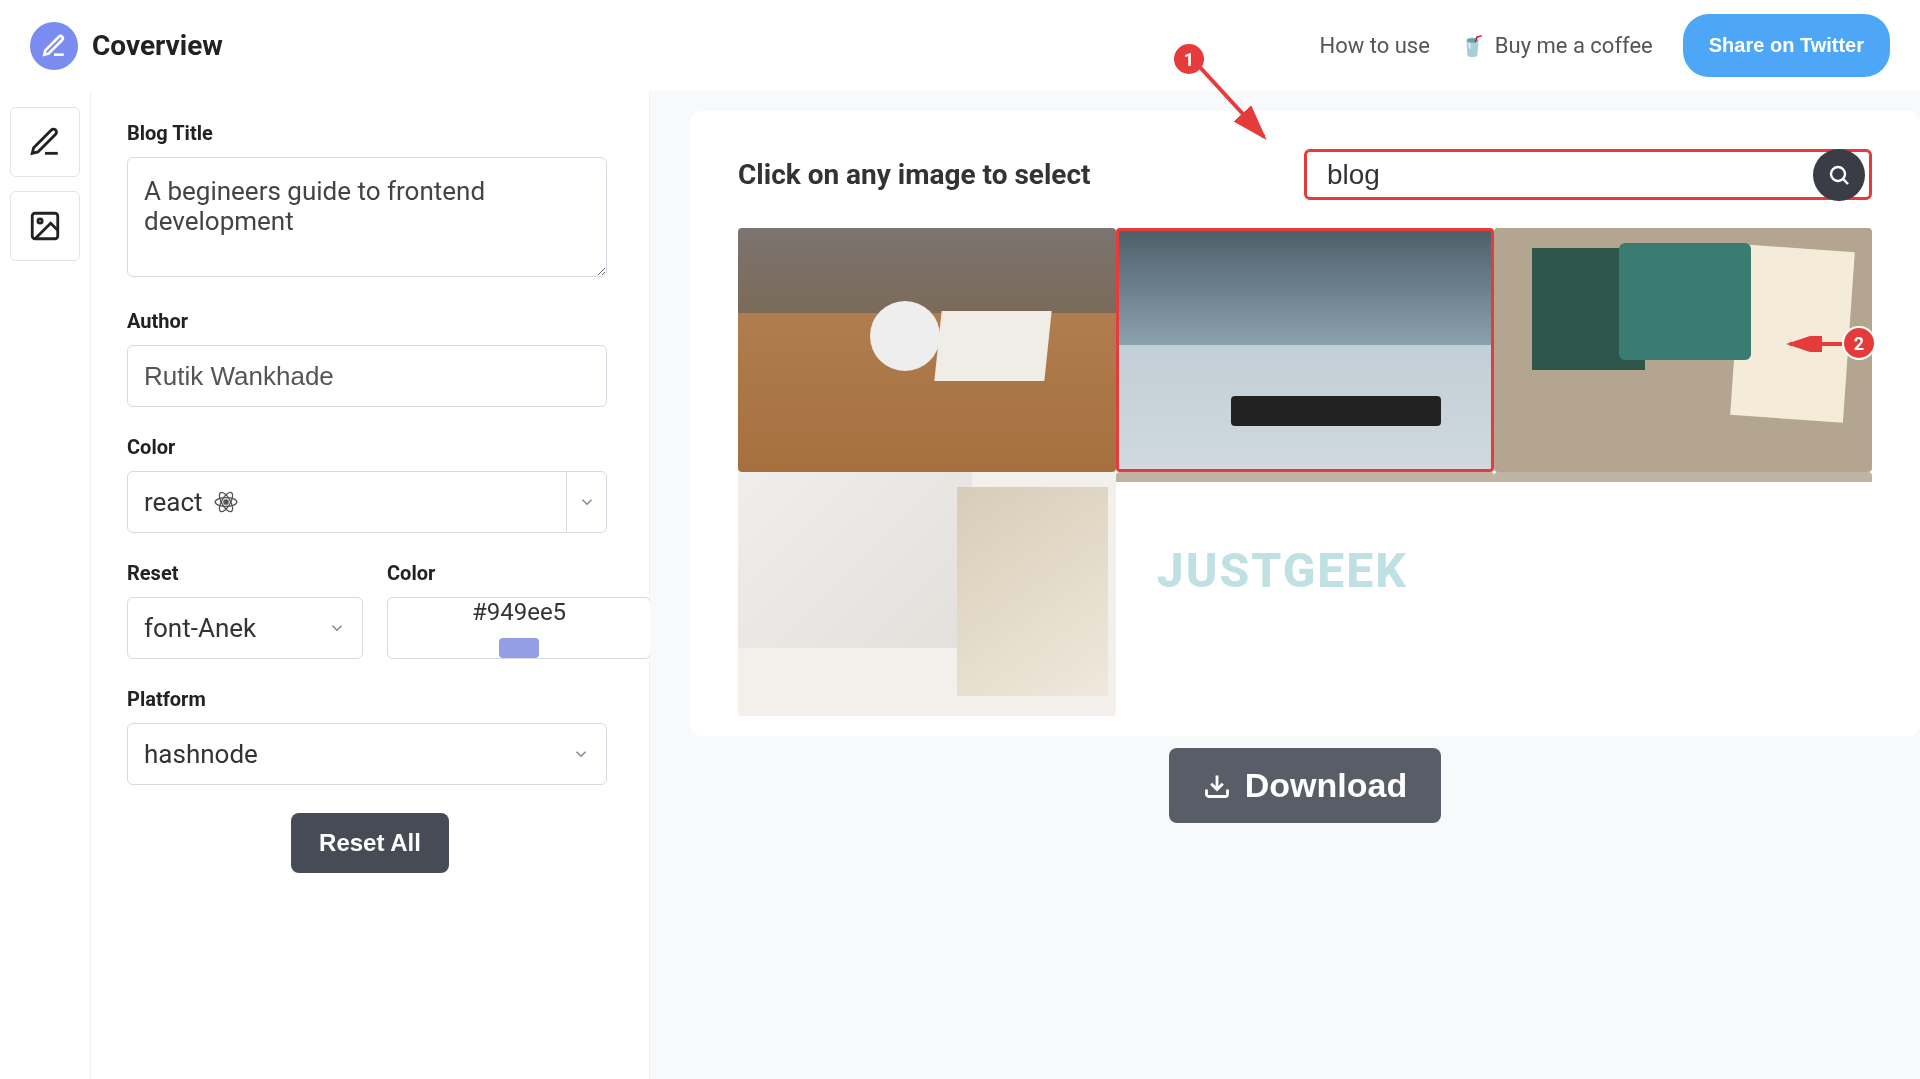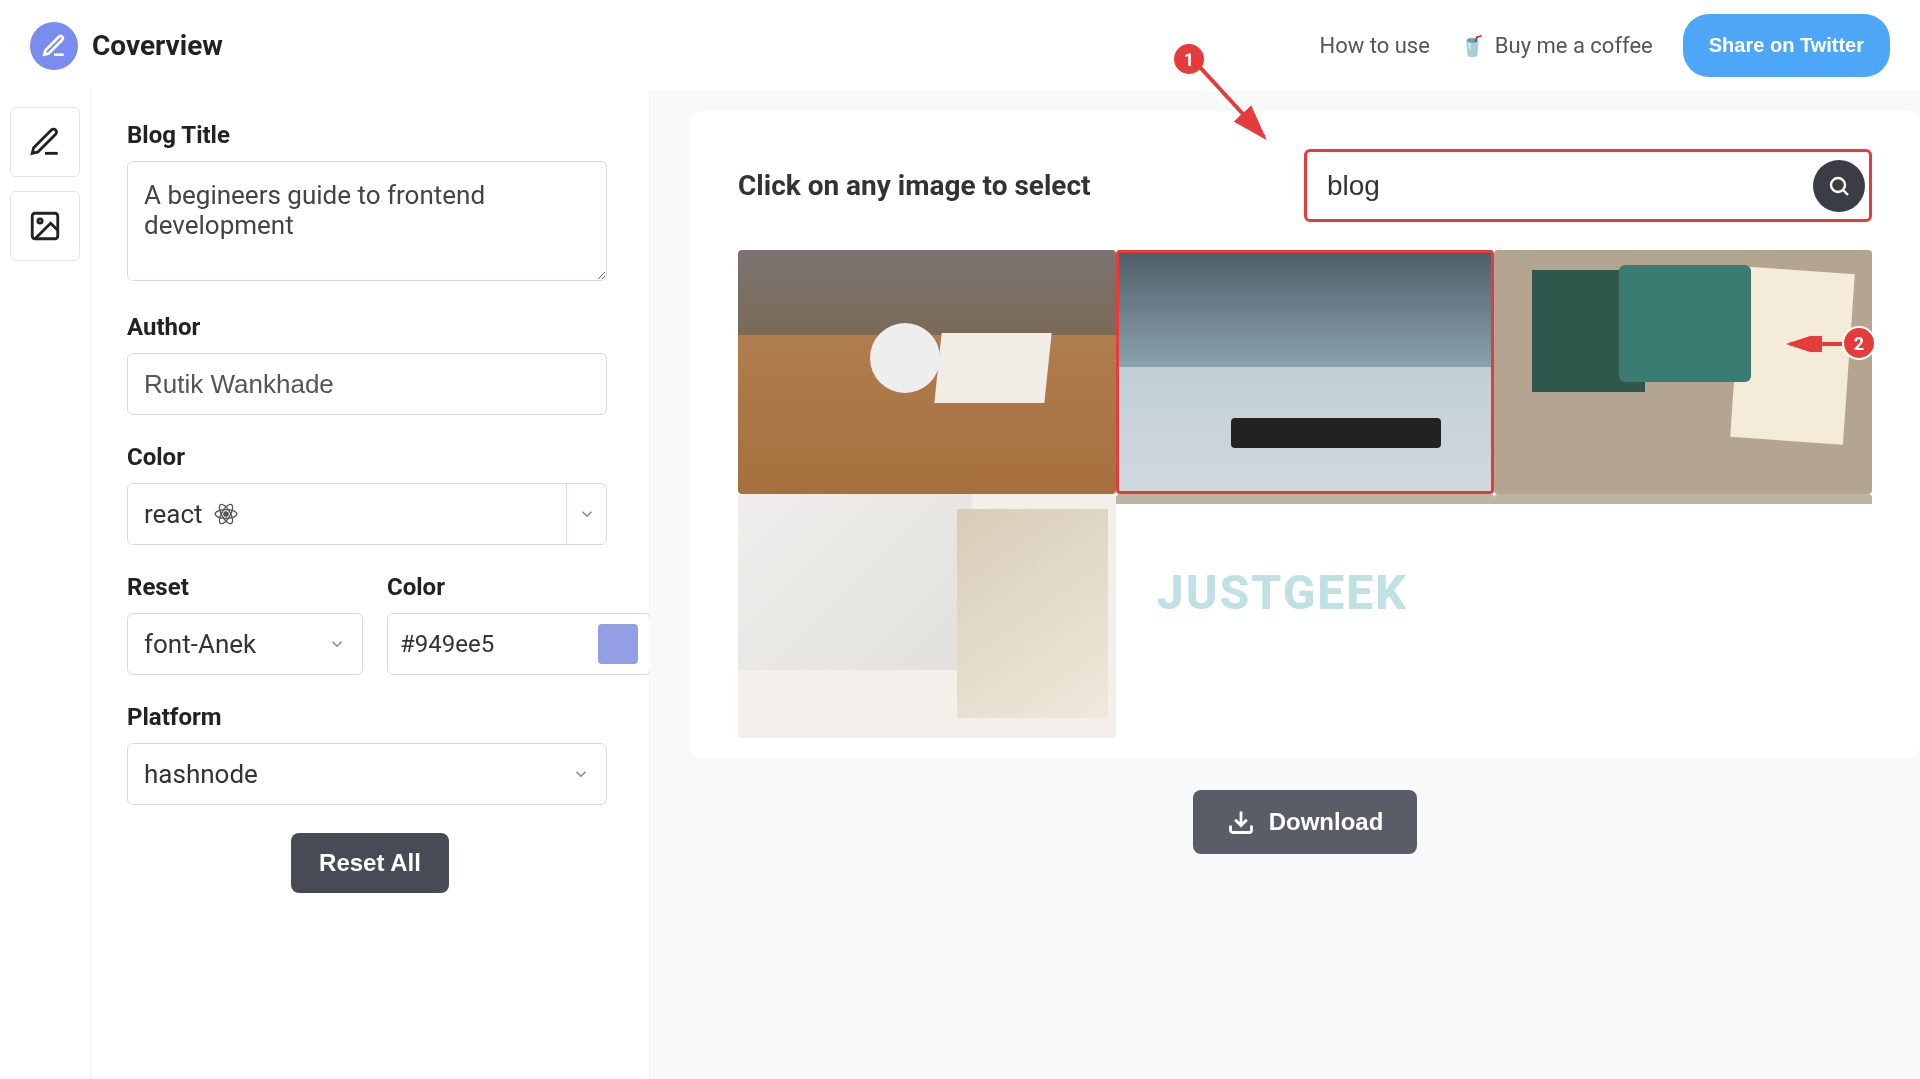--- a/index.html
+++ b/index.html
@@ -65,21 +65,21 @@
     }
     .sidebar {
       width: 560px;
       background: #fff;
       padding: 30px 36px 30px 36px;
       border-right: 1px solid #eef0f4;
       border-left: 1px solid #eef0f4;
     }
     .field-group { margin-bottom: 28px; }
     .field-label {
-      font-size: 24px;
+      font-size: 20px;
       font-weight: 700;
       color: #222;
       margin-bottom: 12px;
       display: block;
     }
     .textarea-title {
       width: 480px;
       height: 120px;
       border: 1px solid #d7dae2;
       border-radius: 6px;
@@ -131,20 +131,21 @@
     .color-box {
       width: 264px;
       height: 62px;
       border: 1px solid #d7dae2;
       border-radius: 6px;
       display: flex;
       align-items: center;
       padding: 0 12px;
       gap: 12px;
       background: #fff;
+      flex-direction: column;
     }
     .color-hex { font-size: 24px; color: #333; flex: 1; }
     .color-swatch {
       width: 40px; height: 40px;
       border-radius: 4px;
     }
     .reset-btn {
       background: #464b55;
       color: #fff;
       border: none;
@@ -175,21 +176,21 @@
       display: flex;
       justify-content: space-between;
       align-items: center;
       margin-bottom: 28px;
       gap: 44px;
     }
     .picker-title { font-size: 28px; font-weight: 700; color: #333; }
     .search-wrap {
       position: relative;
       width: 568px;
-      height: 73px;
+      height: 51px;
       border: 3px solid #e63b3b;
       border-radius: 6px;
       display: flex;
       align-items: center;
       padding: 0 4px 0 20px;
       background: #fff;
     }
     .search-input {
       border: none;
       outline: none;
@@ -241,27 +242,27 @@
       color:rgba(74,169,174,0.35);
       pointer-events:none;
       letter-spacing:2px;
     }
     .download-btn {
       background: #595d67;
       color: #fff;
       border: none;
       border-radius: 8px;
       padding: 18px 34px;
-      font-size: 24px;
+      font-size: 34px;
       font-weight: 600;
       cursor: pointer;
       display: flex;
       align-items: center;
       gap: 14px;
-      margin-top: 32px;
+      margin-top: 12px;
     }
     
     .ann-badge {
       position: absolute;
       width: 34px; height: 34px;
       border-radius: 50%;
       background: #e63b3b;
       color: #fff;
       font-size: 18px;
       font-weight: 700;

